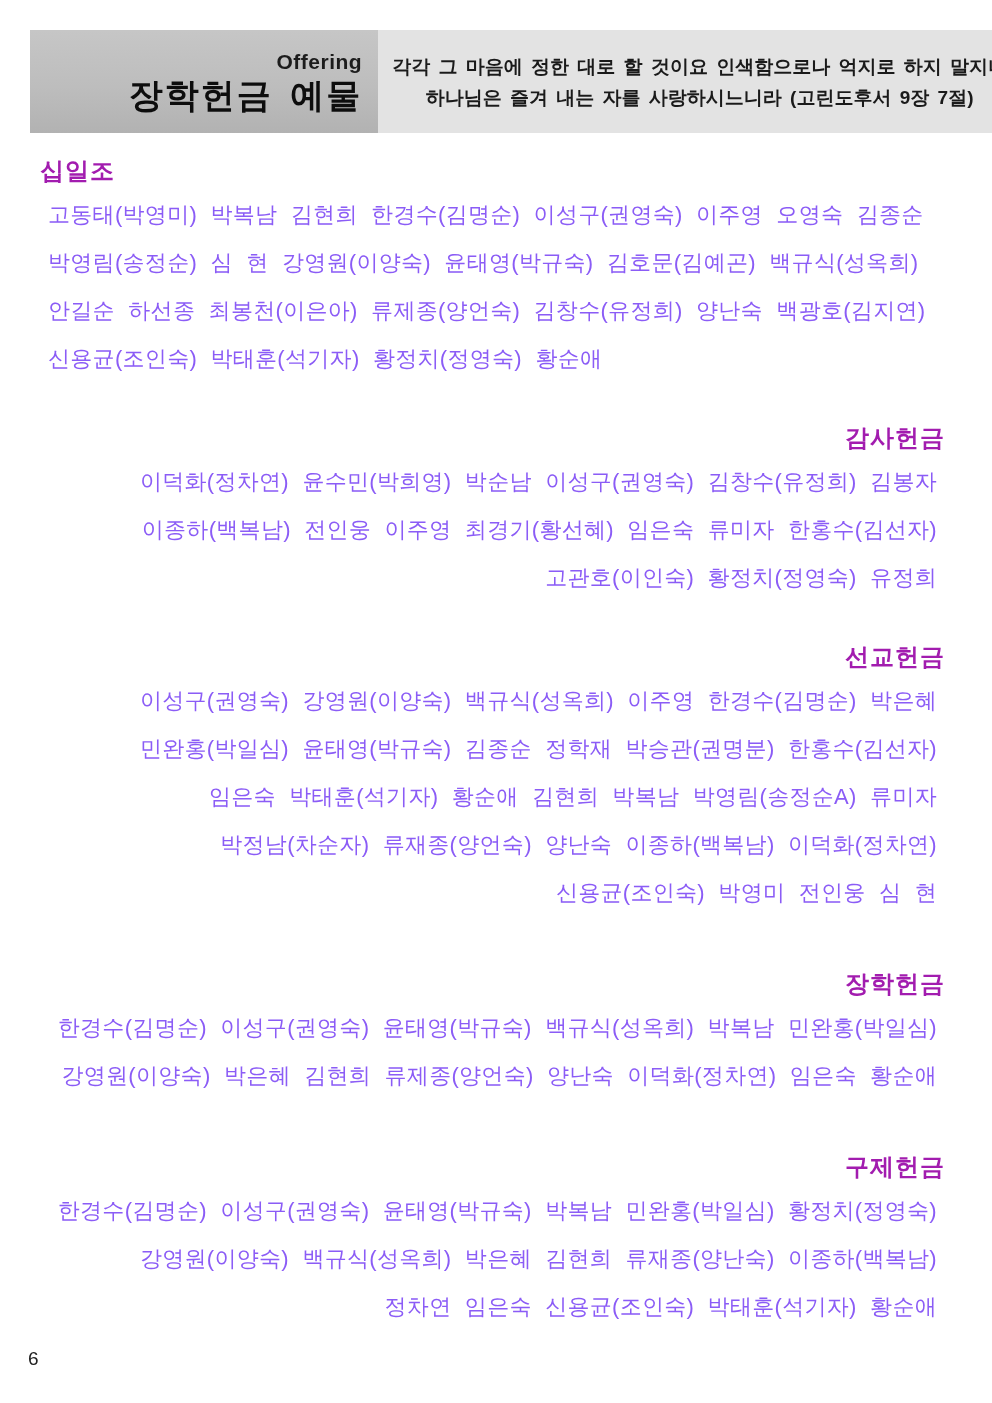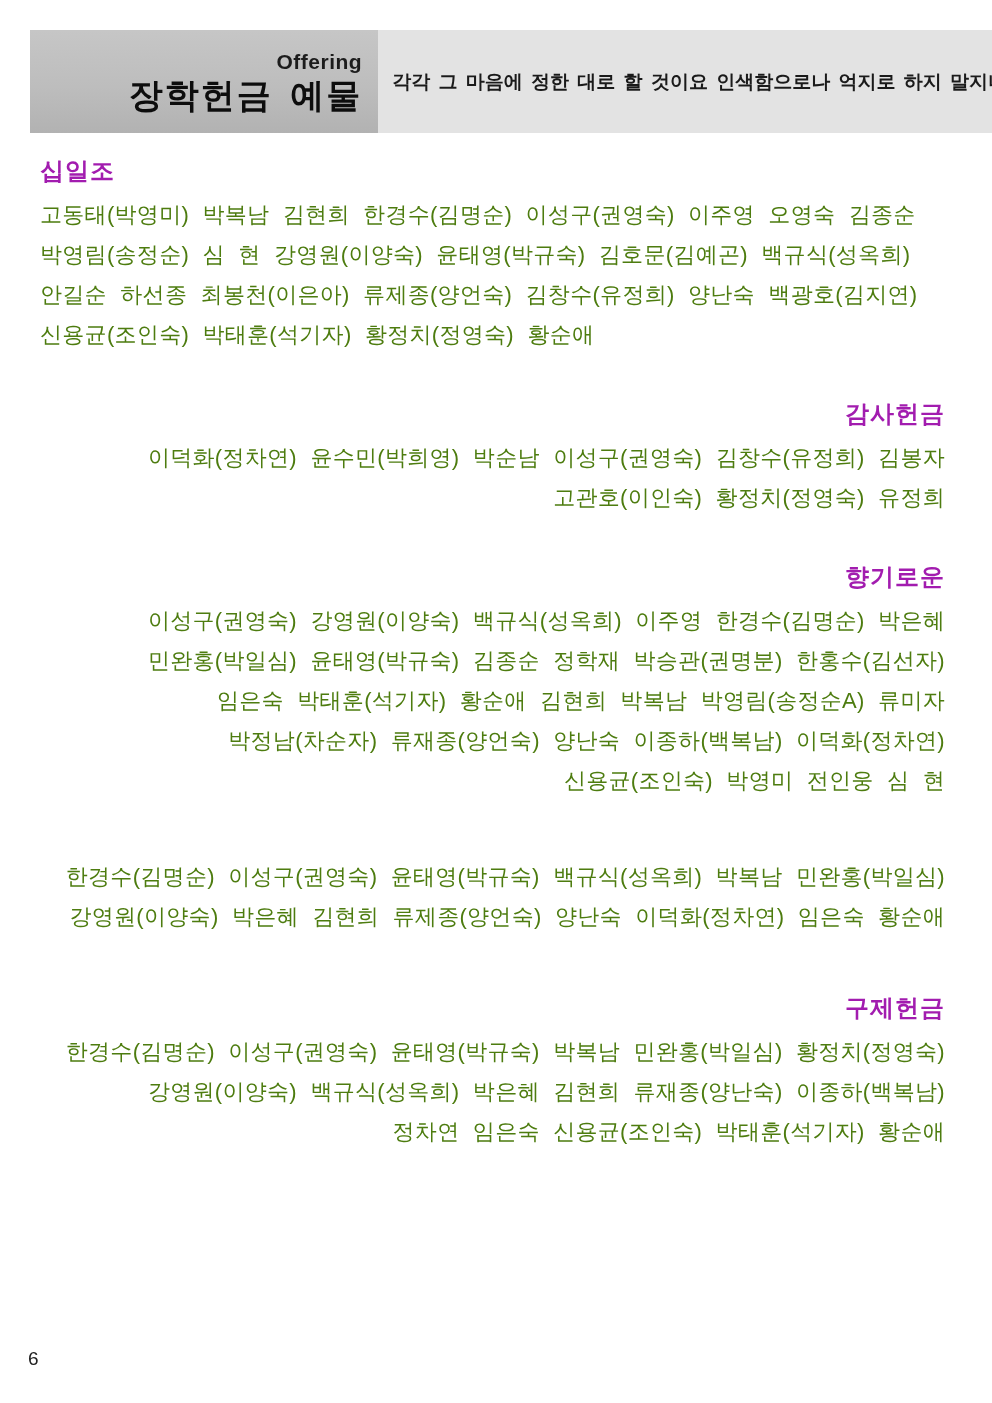--- a/index.html
+++ b/index.html
@@ -85,23 +85,23 @@
     font-size: 24px;
     font-weight: bold;
     color: #a21caf;
     line-height: 30px;
     margin: 0 0 9px 0;
     letter-spacing: 1px;
   }
   .name-line {
     font-size: 22px;
     font-weight: normal;
-    color: #4d7c0f;
+    color: #8b5cf6;
     line-height: 40px;
-    margin: 0;
+    margin: 8px;
     word-spacing: 7px;
     letter-spacing: 0.3px;
     white-space: nowrap;
   }
   
   .page-number {
     position: absolute;
     left: 28px;
     top: 1348px;
     font-size: 19px;
@@ -113,49 +113,52 @@
 
 <div class="page">
 
   <div class="header">
     <div class="header-left">
       <div class="offering-label">Offering</div>
       <div class="title">장학헌금 예물</div>
     </div>
     <div class="header-right">
       <div class="verse-line">각각 그 마음에 정한 대로 할 것이요 인색함으로나 억지로 하지 말지니</div>
+      <div class="verse-line">하나님은 즐겨 내는 자를 사랑하시느니라 (고린도후서 9장 7절)</div>
     </div>
   </div>
 
   <div class="body-content">
 
     <div class="section">
       <h2 class="section-heading">십일조</h2>
       <p class="name-line">고동태(박영미) 박복남 김현희 한경수(김명순) 이성구(권영숙) 이주영 오영숙 김종순</p>
       <p class="name-line">박영림(송정순) 심 현 강영원(이양숙) 윤태영(박규숙) 김호문(김예곤) 백규식(성옥희)</p>
       <p class="name-line">안길순 하선종 최봉천(이은아) 류제종(양언숙) 김창수(유정희) 양난숙 백광호(김지연)</p>
       <p class="name-line">신용균(조인숙) 박태훈(석기자) 황정치(정영숙) 황순애</p>
     </div>
 
     <div class="section">
       <h2 class="section-heading">감사헌금</h2>
       <p class="name-line">이덕화(정차연) 윤수민(박희영) 박순남 이성구(권영숙) 김창수(유정희) 김봉자</p>
+      <p class="name-line">이종하(백복남) 전인웅 이주영 최경기(황선혜) 임은숙 류미자 한홍수(김선자)</p>
       <p class="name-line">고관호(이인숙) 황정치(정영숙) 유정희</p>
     </div>
 
     <div class="section">
-      <h2 class="section-heading">향기로운</h2>
+      <h2 class="section-heading">선교헌금</h2>
       <p class="name-line">이성구(권영숙) 강영원(이양숙) 백규식(성옥희) 이주영 한경수(김명순) 박은혜</p>
       <p class="name-line">민완홍(박일심) 윤태영(박규숙) 김종순 정학재 박승관(권명분) 한홍수(김선자)</p>
       <p class="name-line">임은숙 박태훈(석기자) 황순애 김현희 박복남 박영림(송정순A) 류미자</p>
       <p class="name-line">박정남(차순자) 류재종(양언숙) 양난숙 이종하(백복남) 이덕화(정차연)</p>
       <p class="name-line">신용균(조인숙) 박영미 전인웅 심 현</p>
     </div>
 
     <div class="section gap-large">
+      <h2 class="section-heading">장학헌금</h2>
       <p class="name-line">한경수(김명순) 이성구(권영숙) 윤태영(박규숙) 백규식(성옥희) 박복남 민완홍(박일심)</p>
       <p class="name-line">강영원(이양숙) 박은혜 김현희 류제종(양언숙) 양난숙 이덕화(정차연) 임은숙 황순애</p>
     </div>
 
     <div class="section gap-large">
       <h2 class="section-heading">구제헌금</h2>
       <p class="name-line">한경수(김명순) 이성구(권영숙) 윤태영(박규숙) 박복남 민완홍(박일심) 황정치(정영숙)</p>
       <p class="name-line">강영원(이양숙) 백규식(성옥희) 박은혜 김현희 류재종(양난숙) 이종하(백복남)</p>
       <p class="name-line">정차연 임은숙 신용균(조인숙) 박태훈(석기자) 황순애</p>
     </div>

